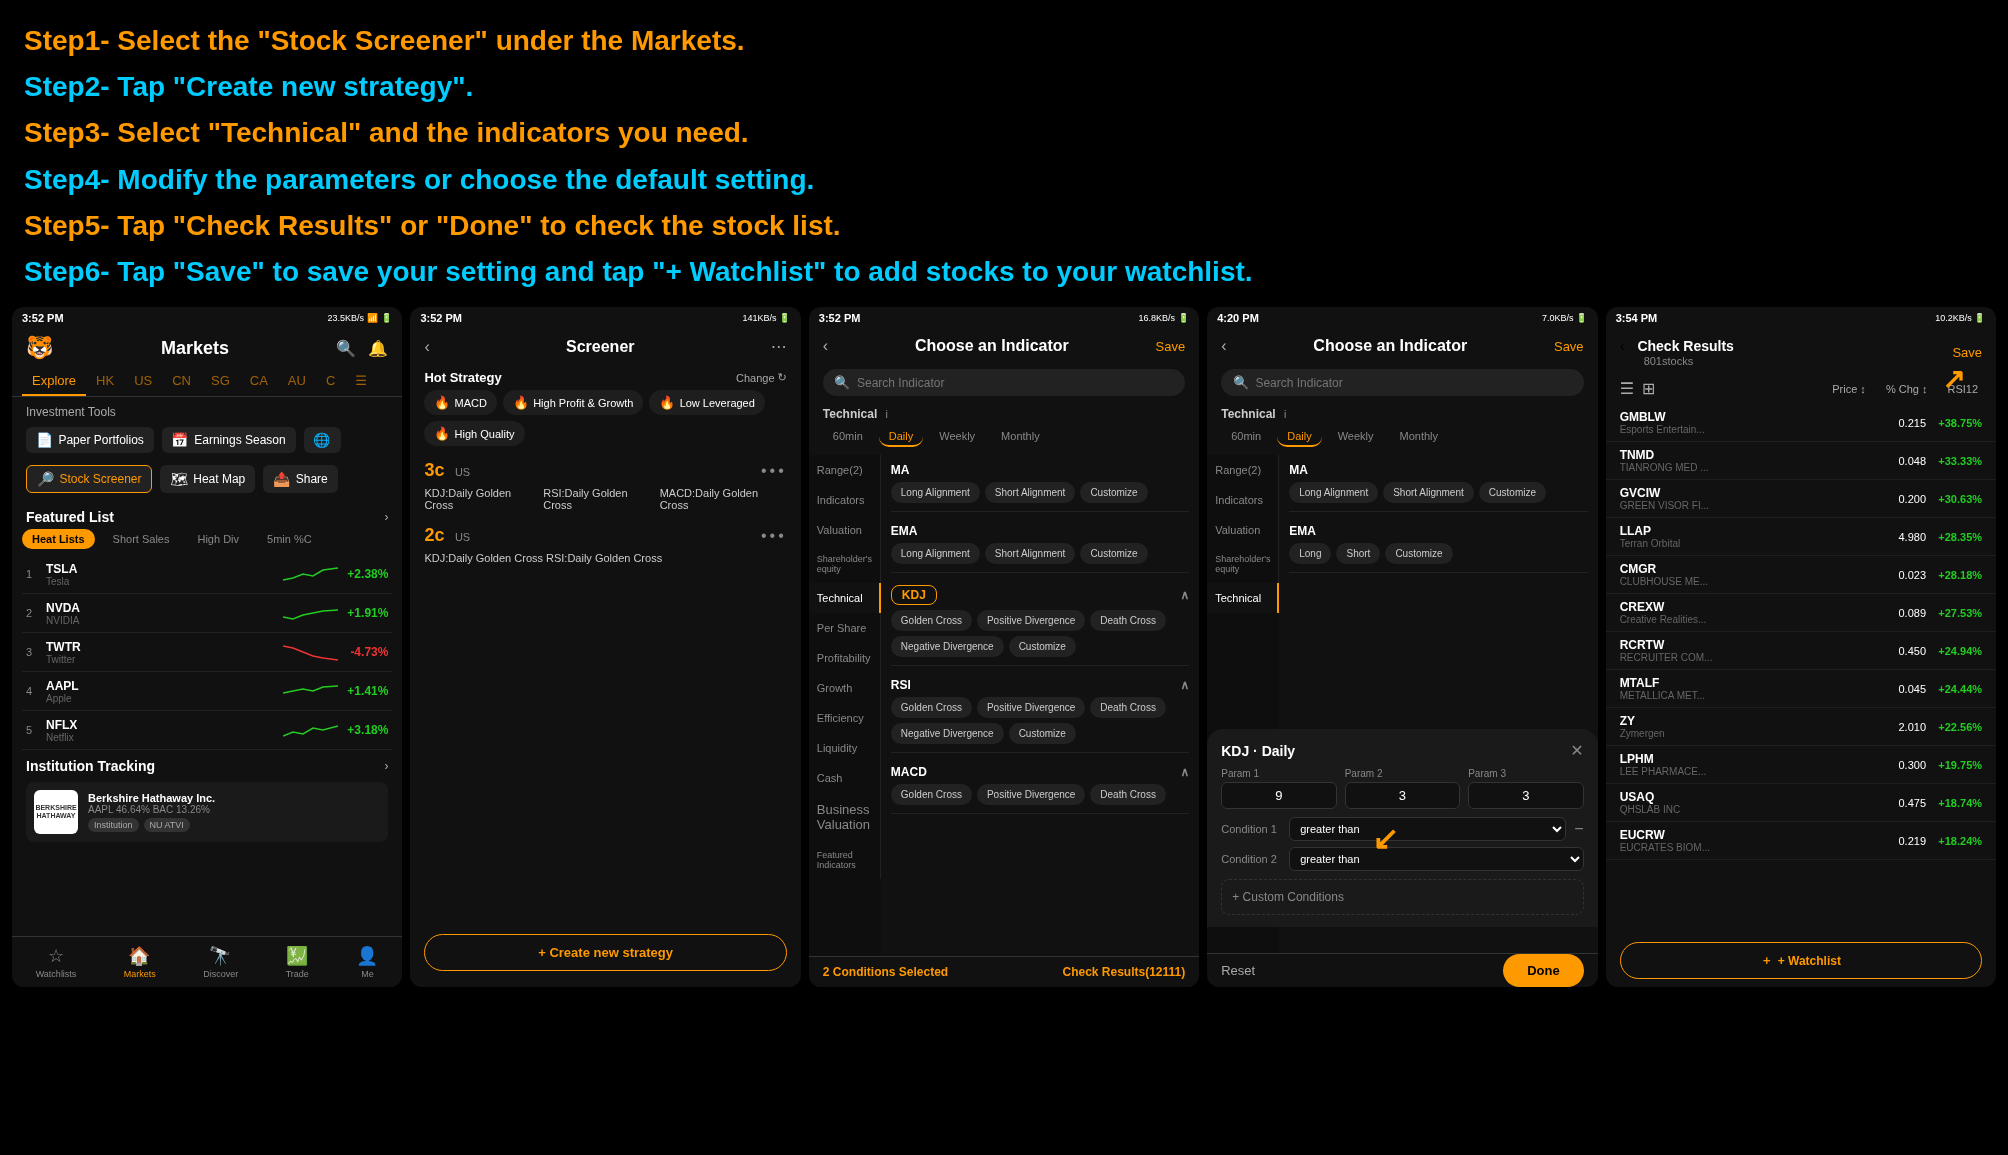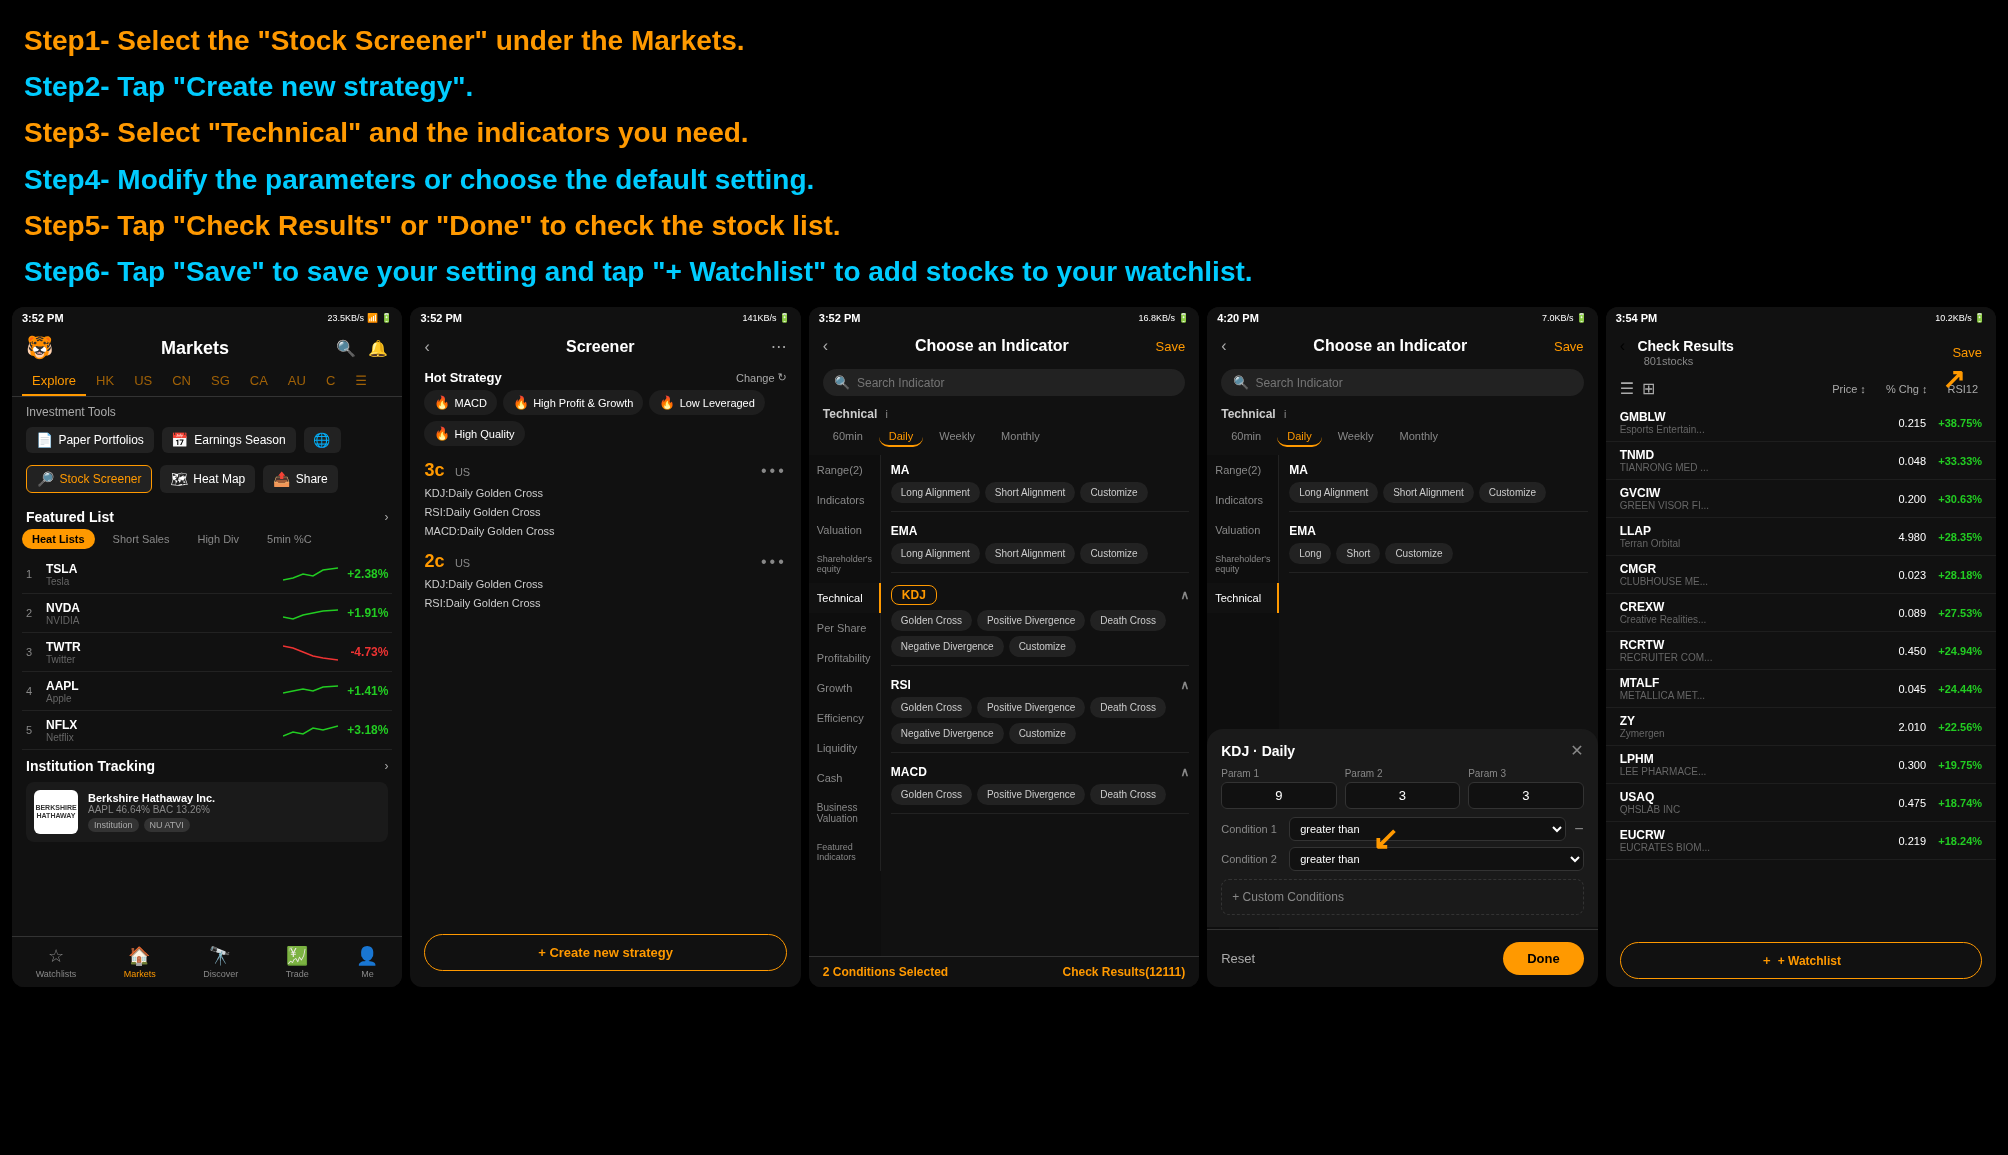--- a/index.html
+++ b/index.html
@@ -181,21 +181,21 @@
     .strategy-item .flame { font-size: 13px; }
 
     .strategy-groups { padding: 8px 14px; }
     .strategy-group { margin-bottom: 12px; }
     .group-header {
       display: flex; justify-content: space-between; align-items: center; margin-bottom: 4px;
     }
     .group-num { color: #f90; font-size: 18px; font-weight: 700; }
     .group-region { color: #888; font-size: 11px; }
     .group-dots { color: #888; font-size: 16px; letter-spacing: 3px; }
-    .group-items { display: flex; flex-direction: column; gap: 3px; }
+    .group-items { display: flex; gap: 3px; }
     .group-item { color: #ccc; font-size: 11px; padding: 2px 0; }
 
     .create-btn {
       margin: 10px 14px 6px;
       display: flex; align-items: center; justify-content: center;
       gap: 6px; padding: 10px;
       border: 1.5px solid #f90; border-radius: 24px;
       color: #f90; font-size: 13px; font-weight: 600;
       background: transparent; cursor: pointer;
     }
@@ -353,21 +353,21 @@
     .done-btn {
       background: #f90; color: #000; border: none;
       padding: 9px 24px; border-radius: 20px;
       font-size: 13px; font-weight: 700; cursor: pointer;
     }
     .reset-btn {
       color: #aaa; font-size: 13px; background: transparent; border: none; cursor: pointer;
     }
     .action-row {
       display: flex; justify-content: space-between; align-items: center;
-      padding: 12px 14px; border-top: 1px solid #333; margin-top: auto;
+      padding: 0 14px; border-top: 1px solid #333; margin-top: auto;
     }
   </style>
 </head>
 <body>
 
 <div class="instructions">
   <p class="orange">Step1- Select the "Stock Screener" under the Markets.</p>
   <p class="cyan">Step2- Tap "Create new strategy".</p>
   <p class="orange">Step3- Select "Technical" and the indicators you need.</p>
   <p class="cyan">Step4- Modify the parameters or choose the default setting.</p>
@@ -649,21 +649,21 @@
         <div class="cat-item">Indicators</div>
         <div class="cat-item">Valuation</div>
         <div class="cat-item" style="font-size:9px">Shareholder's equity</div>
         <div class="cat-item active">Technical</div>
         <div class="cat-item">Per Share</div>
         <div class="cat-item">Profitability</div>
         <div class="cat-item">Growth</div>
         <div class="cat-item">Efficiency</div>
         <div class="cat-item">Liquidity</div>
         <div class="cat-item">Cash</div>
-        <div class="cat-item" style="font-size:10px">Business Valuation</div>
+        <div class="cat-item" style="font-size:13px">Business Valuation</div>
         <div class="cat-item" style="font-size:9px">Featured Indicators</div>
       </div>
       <div class="right-indicators">
 
         <div class="indicator-group-label">MA</div>
         <div class="indicator-row">
           <div class="ind-chip">Long Alignment</div>
           <div class="ind-chip">Short Alignment</div>
           <div class="ind-chip customize">Customize</div>
         </div>

